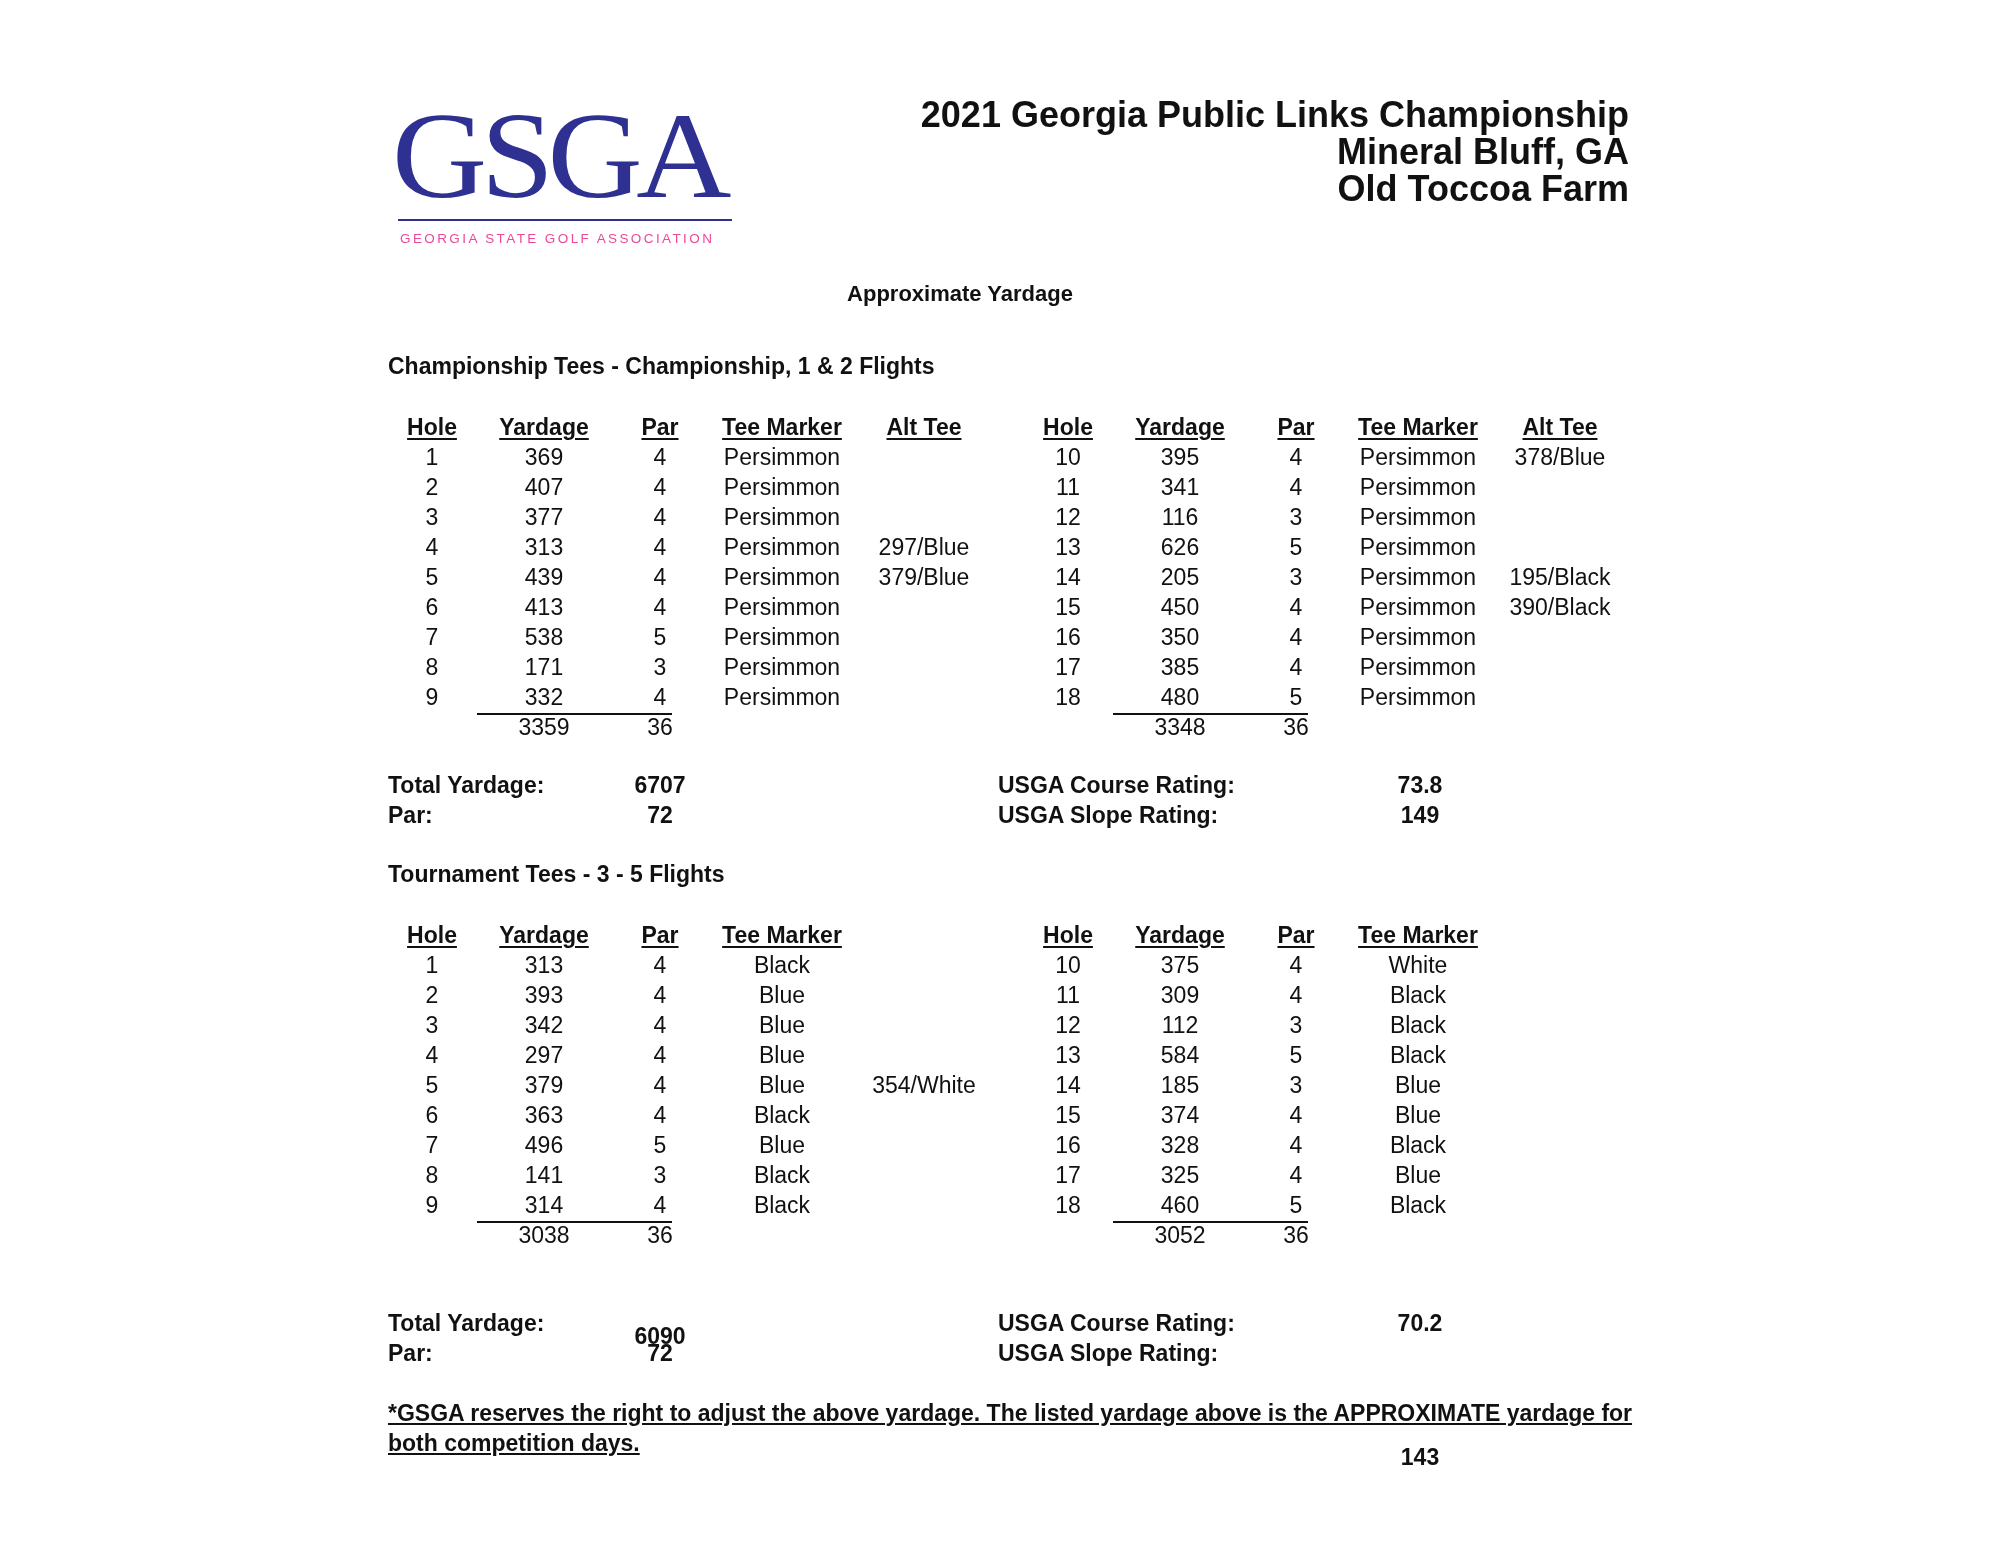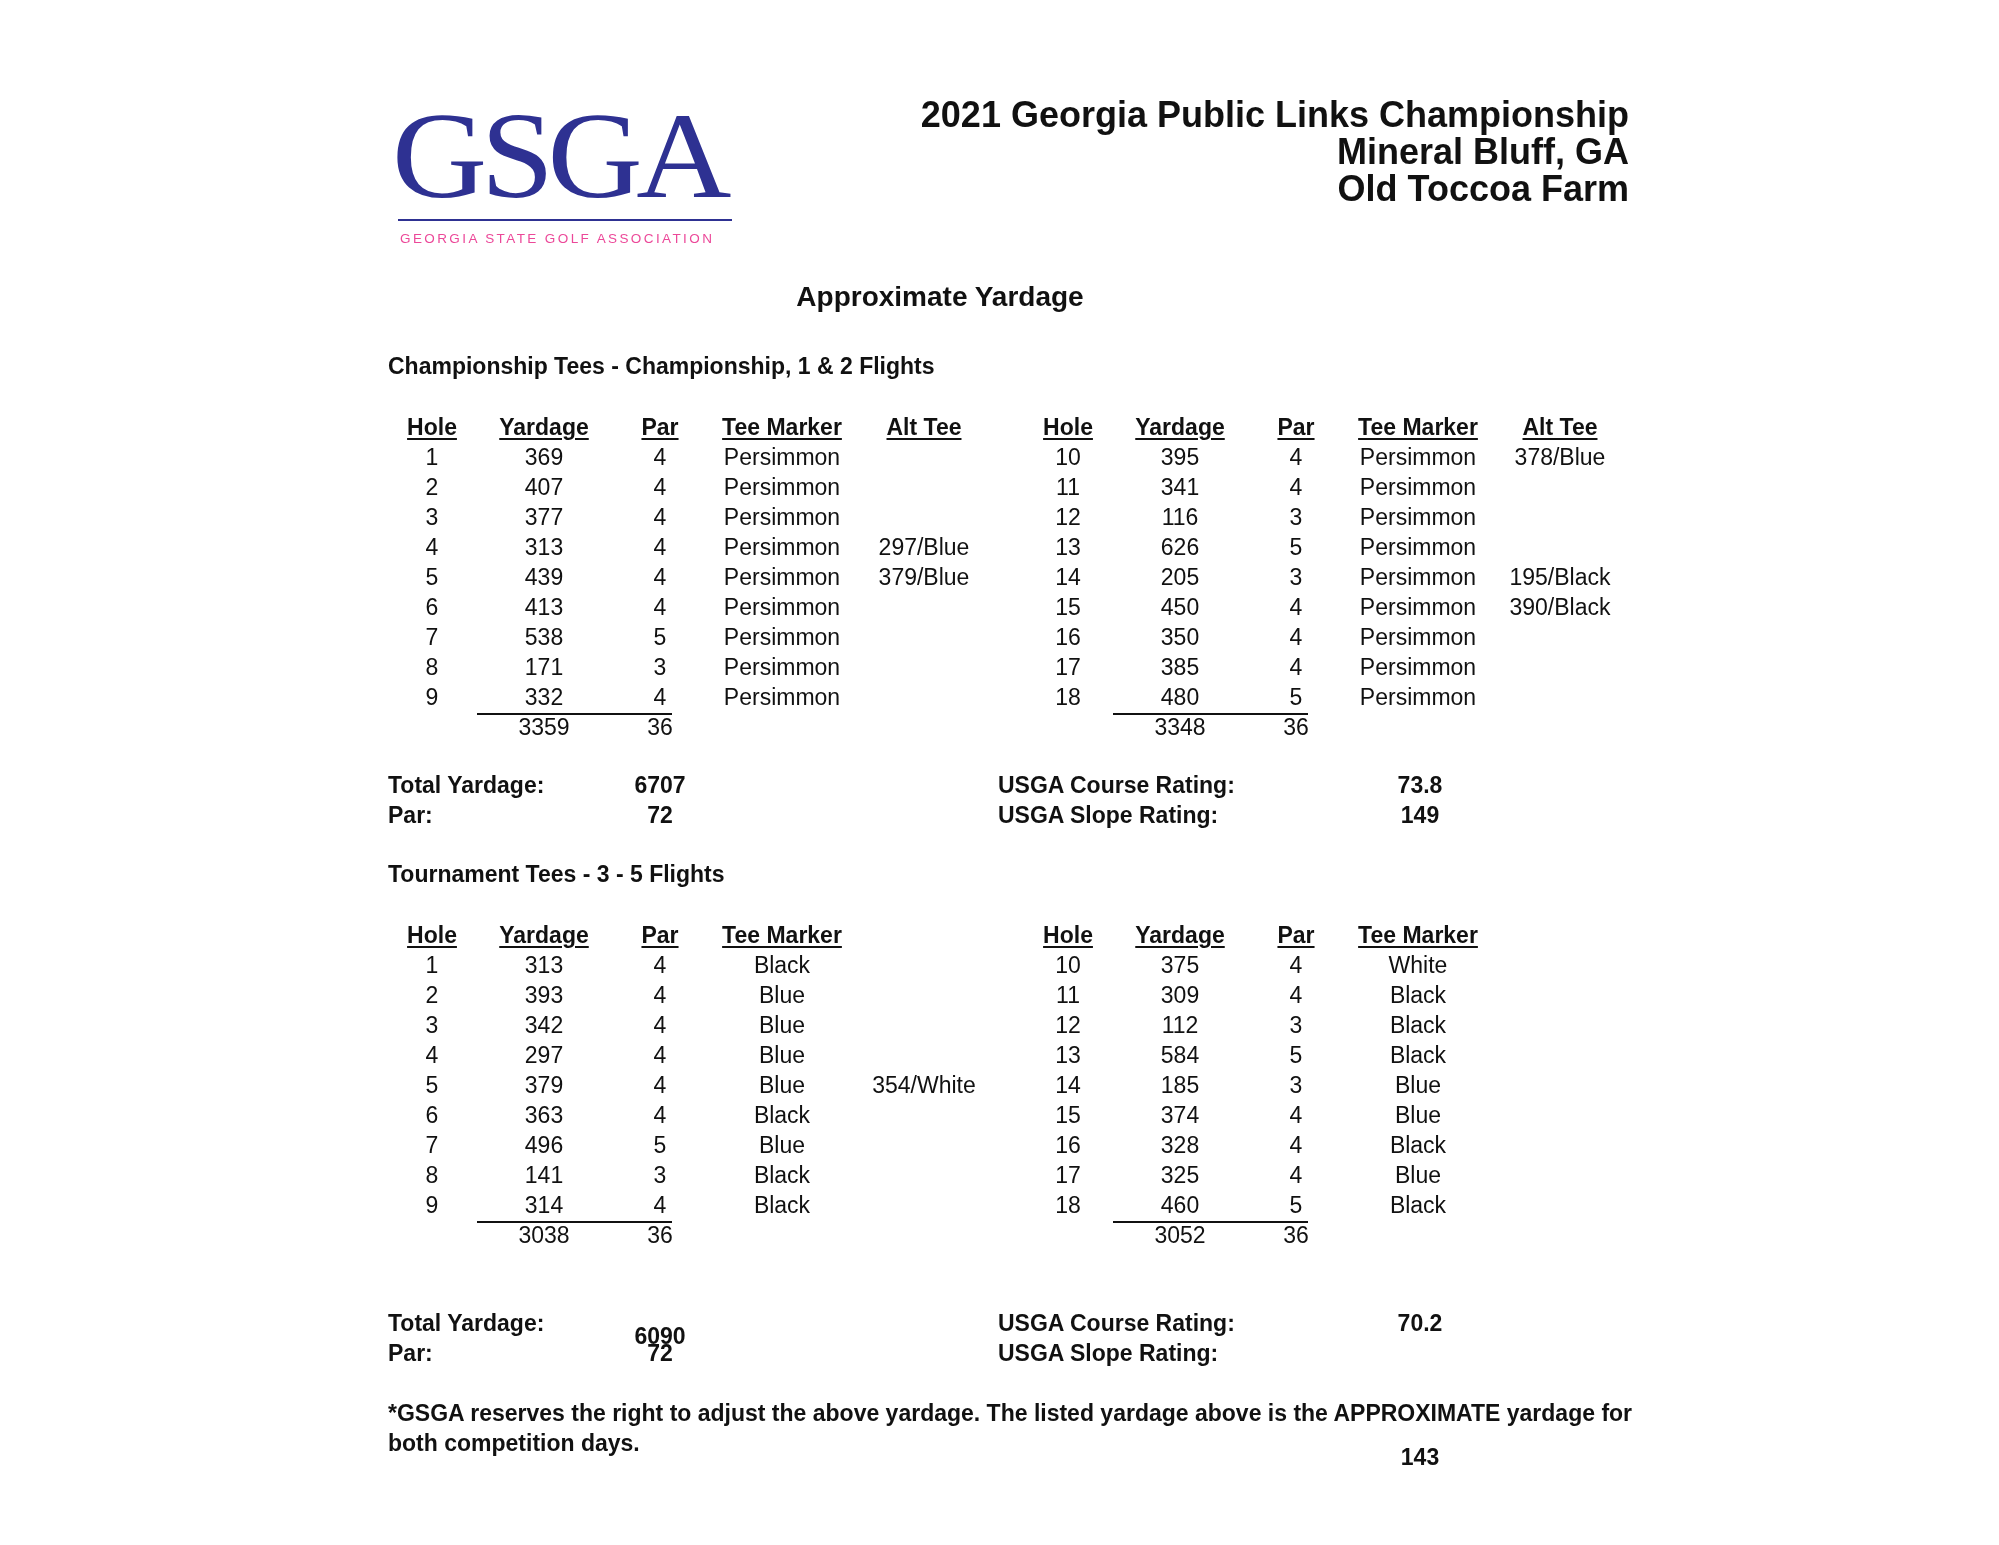--- a/index.html
+++ b/index.html
@@ -10,36 +10,36 @@
   
   #logo { left: 392px; top: 109px; width: 346px; height: 142px; }
   #logo .letters { position: absolute; left: 0; top: -14px; font-family: "Liberation Serif", serif;
                    font-size: 122px; color: #2e3192; letter-spacing: -6px; line-height: 1; transform: scaleX(1.08); transform-origin: left top; }
   #logo .rule { position: absolute; left: 6px; top: 110px; width: 334px; height: 2px; background: #2e3192; }
   #logo .tag { position: absolute; left: 8px; top: 122px; font-size: 13.5px; letter-spacing: 2.4px; color: #ec4899; white-space: nowrap; }
 
   
   #event-header { right: 370px; top: 96px; text-align: right; font-weight: bold; font-size: 36px; line-height: 37px; }
 
-  #doc-title { left: 0; width: 1880px; text-align: center; top: 281px; font-weight: bold; font-size: 28px; }
+  #doc-title { left: 0; width: 1880px; text-align: center; top: 281px; font-weight: bold; font-size: 22px; padding-left: 20px; }
 
   .section-title { left: 388px; font-weight: bold; font-size: 23px; }
 
   
   .tbl { position: absolute; font-size: 23px; }
   .tbl .col { position: absolute; text-align: center; white-space: nowrap; }
   .tbl .hdr { font-weight: bold; text-decoration: underline; text-underline-offset: 3px; }
   .tbl .cell { height: 30px; line-height: 30px; }
   .tbl .rule { position: absolute; height: 2px; background: #111; }
 
   .summary { font-weight: bold; font-size: 23px; }
   .summary .lbl, .summary .val { position: absolute; white-space: nowrap; }
   .summary .val { text-align: center; }
 
-  #footnote { left: 388px; top: 1398px; width: 1260px; font-weight: bold; font-size: 23px; line-height: 30px; }
+  #footnote { left: 388px; top: 1398px; width: 1260px; font-weight: bold; font-size: 23px; line-height: 30px; text-decoration: underline; }
 </style>
 </head>
 <body>
 
 <div id="logo" class="abs">
   <div class="letters">GSGA</div>
   <div class="rule"></div>
   <div class="tag">GEORGIA STATE GOLF ASSOCIATION</div>
 </div>
 

